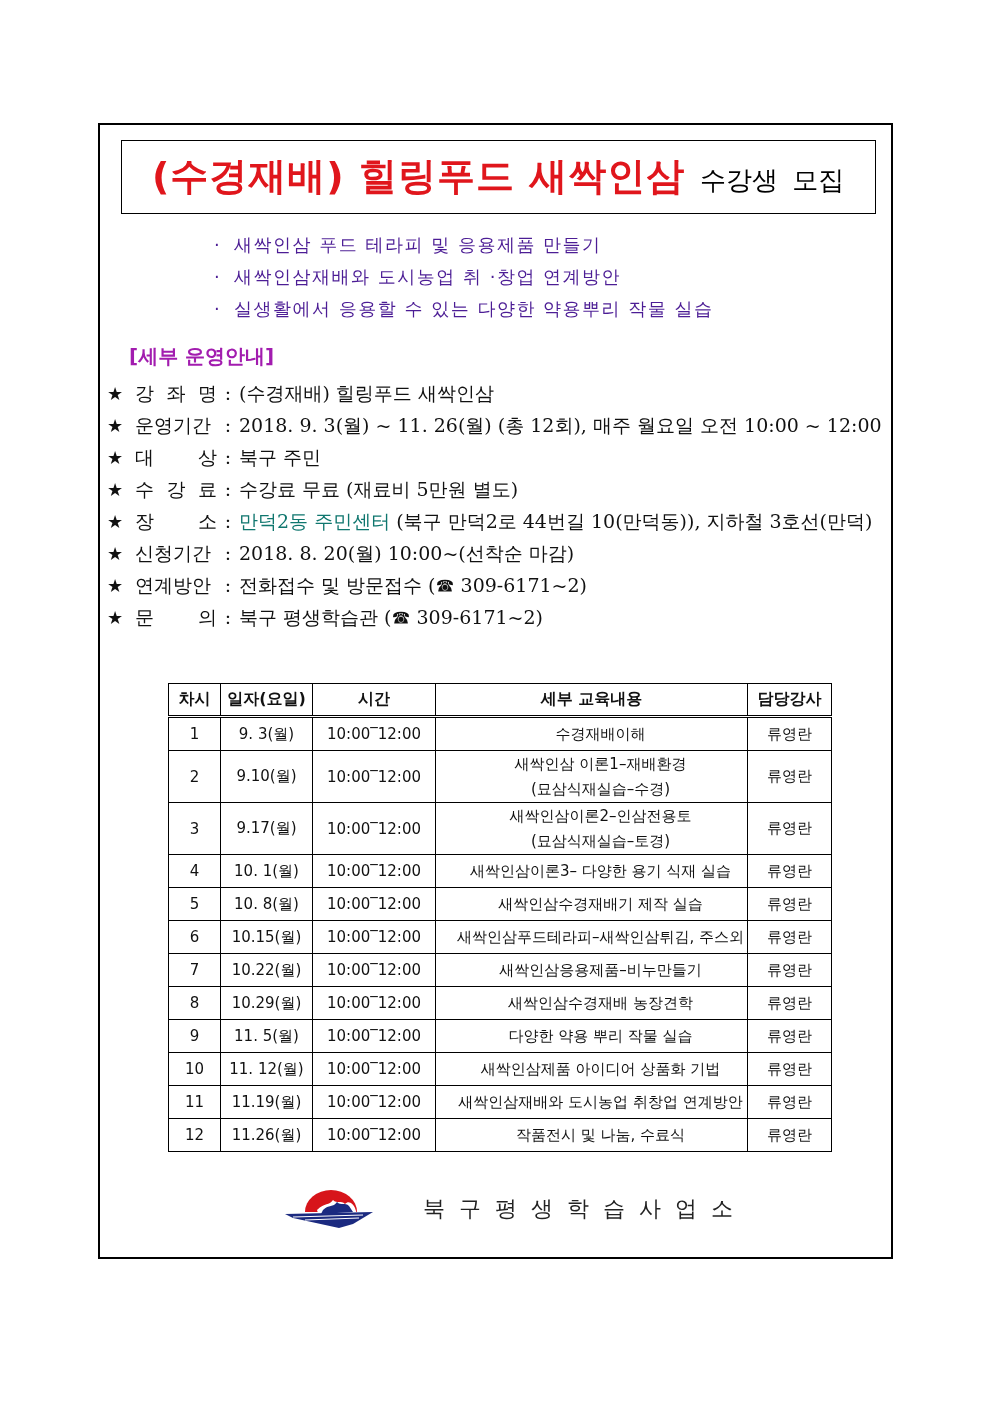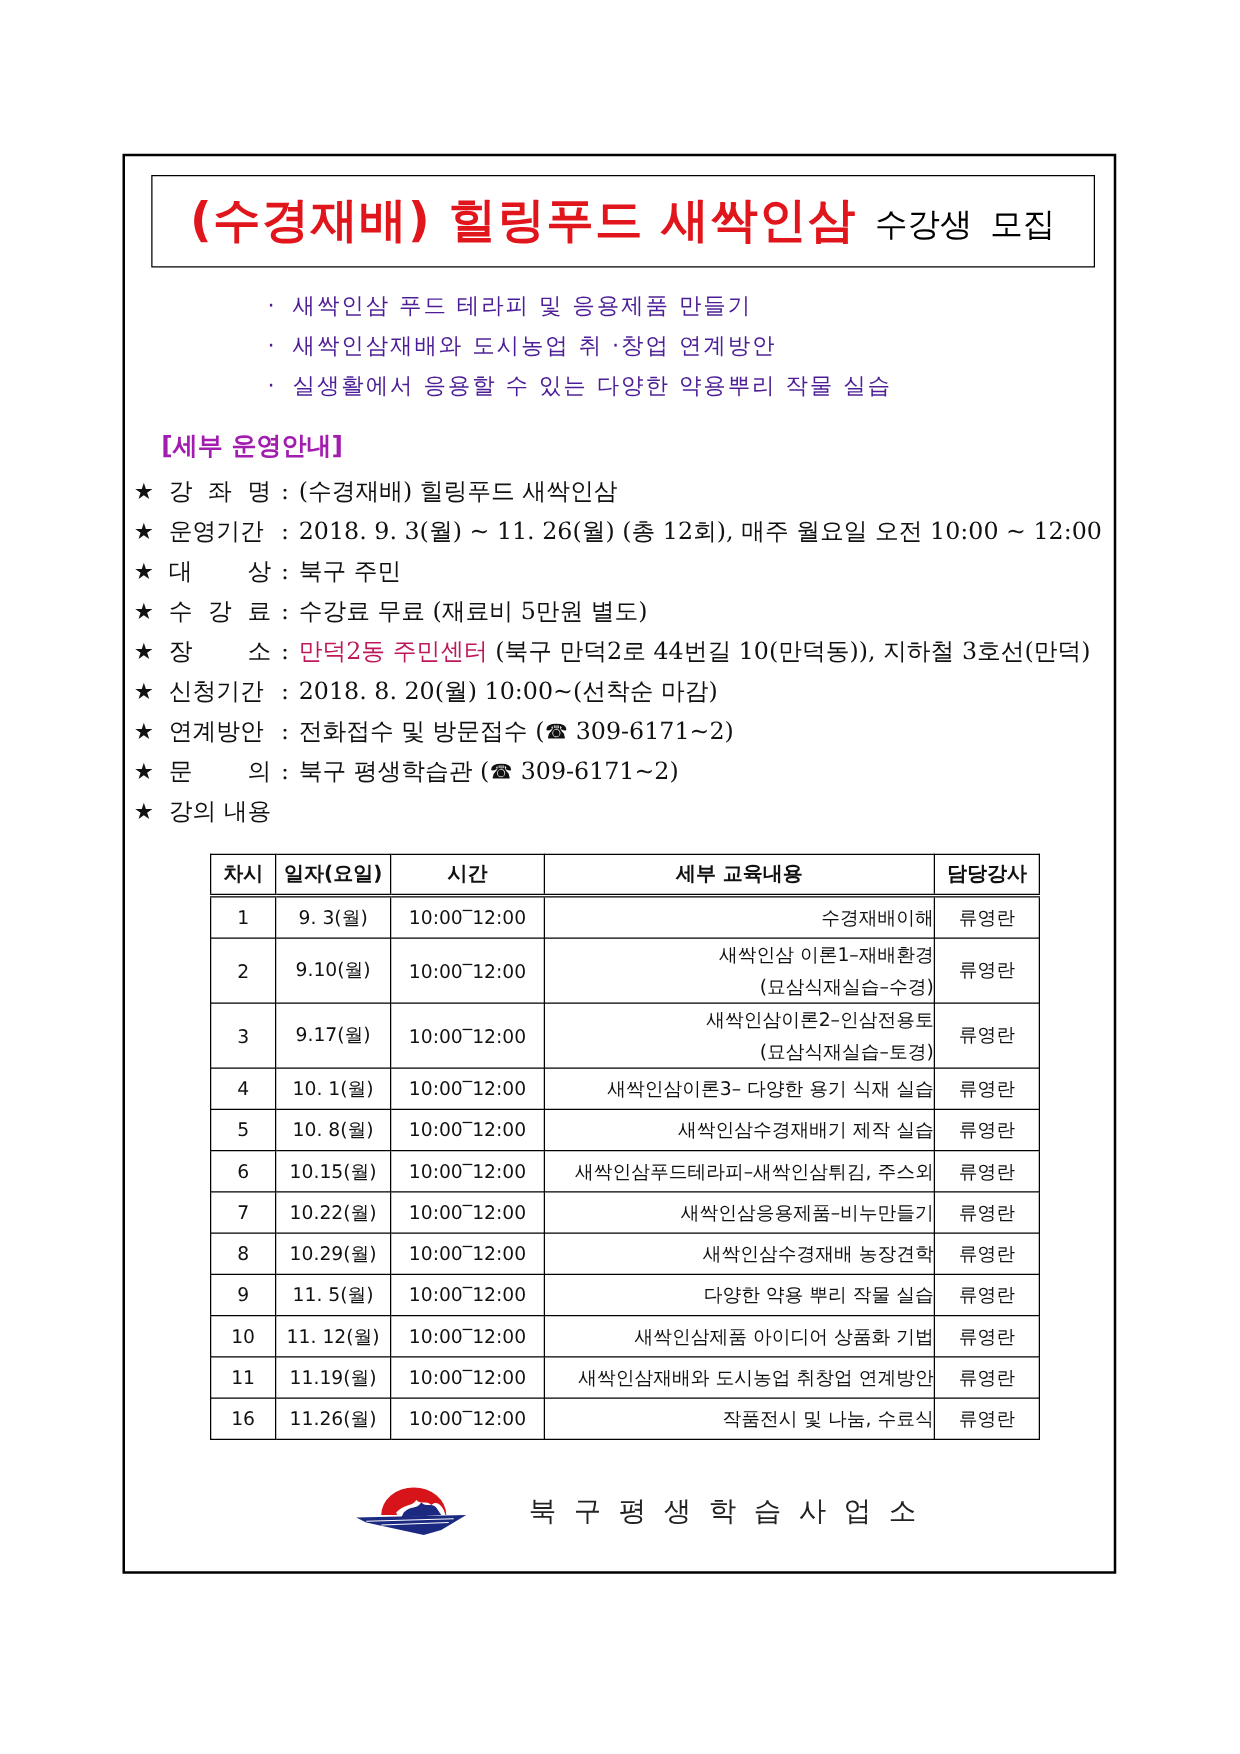--- a/index.html
+++ b/index.html
@@ -10,25 +10,25 @@
   .title-sub { position: absolute; left: 700px; top: 160px; font-size: 26px; color: #000; white-space: nowrap; line-height: 40px; word-spacing: 6px; }
   .bullets { position: absolute; left: 214px; top: 229px; }
   .bullet { font-size: 18px; line-height: 32px; height: 32px; white-space: nowrap; letter-spacing: 1.5px; color: #4c1d95; }
   .bullet .dot { display: inline-block; width: 20px; }
   .section-title { position: absolute; left: 129px; top: 343px; font-size: 20px; font-weight: bold; color: #a21caf; white-space: nowrap; }
   .info { position: absolute; left: 107px; top: 377px; }
   .info-row { height: 32px; line-height: 32px; font-size: 19px; white-space: nowrap; font-family: "DejaVu Serif", "Liberation Serif", serif; }
   .info-row .star { display: inline-block; width: 28px; font-size: 18px; }
   .info-row .label { display: inline-block; width: 82px; text-align-last: justify; text-align: justify; }
   .info-row .colon { display: inline-block; width: 22px; text-align: center; }
-  .red { color: #be185d; }
+  .red { color: #0f766e; }
   table.sched { position: absolute; left: 168px; top: 683px; border-collapse: collapse; font-size: 15px; }
   table.sched td, table.sched th { border: 1px solid #000; padding: 0; height: 32px; text-align: center; vertical-align: middle; font-weight: normal; }
   table.sched th { font-weight: bold; font-size: 16px; height: 31px; border-bottom: 3px double #000; }
-  table.sched td.content { text-align: right; padding-left: 18px; line-height: 25px; }
+  table.sched td.content { text-align: center; padding-left: 18px; line-height: 25px; }
   table.sched tr.tall td { height: 51px; }
   .footer { position: absolute; left: 283px; top: 1188px; width: 460px; height: 46px; }
   .logo { position: absolute; left: 0; top: 0; width: 92px; height: 44px; }
   .footer-text { position: absolute; left: 140px; top: 6px; font-size: 22px; letter-spacing: 14px; white-space: nowrap; font-family: "DejaVu Serif", "Liberation Serif", serif; color: #222; }
 </style>
 </head>
 <body>
 
 <div class="frame"></div>
 
@@ -61,23 +61,20 @@
     <span class="star">★</span><span class="label">장 소</span><span class="colon">:</span><span class="red">만덕2동 주민센터</span><span> (북구 만덕2로 44번길 10(만덕동)), 지하철 3호선(만덕)</span>
   </div>
   <div class="info-row">
     <span class="star">★</span><span class="label">신청기간</span><span class="colon">:</span><span>2018. 8. 20(월) 10:00~(선착순 마감)</span>
   </div>
   <div class="info-row">
     <span class="star">★</span><span class="label">연계방안</span><span class="colon">:</span><span>전화접수 및 방문접수 (☎ 309-6171~2)</span>
   </div>
   <div class="info-row">
     <span class="star">★</span><span class="label">문 의</span><span class="colon">:</span><span>북구 평생학습관 (☎ 309-6171~2)</span>
-  </div>
-  <div class="info-row">
-    <span class="star">★</span><span>강의 내용</span>
   </div>
 </div>
 
 <table class="sched">
   <colgroup>
     <col style="width:52px">
       <col style="width:92px">
       <col style="width:123px">
       <col style="width:312px">
       <col style="width:84px">
@@ -187,21 +184,21 @@
       <tr>
         <td>11</td>
         <td>11.19(월)</td>
         <td>10:00‾12:00</td>
         <td class="content">
           <div>새싹인삼재배와 도시농업 취창업 연계방안</div>
         </td>
         <td>류영란</td>
       </tr>
       <tr>
-        <td>16</td>
+        <td>12</td>
         <td>11.26(월)</td>
         <td>10:00‾12:00</td>
         <td class="content">
           <div>작품전시 및 나눔, 수료식</div>
         </td>
         <td>류영란</td>
       </tr>
     </tbody>
 </table>
 

